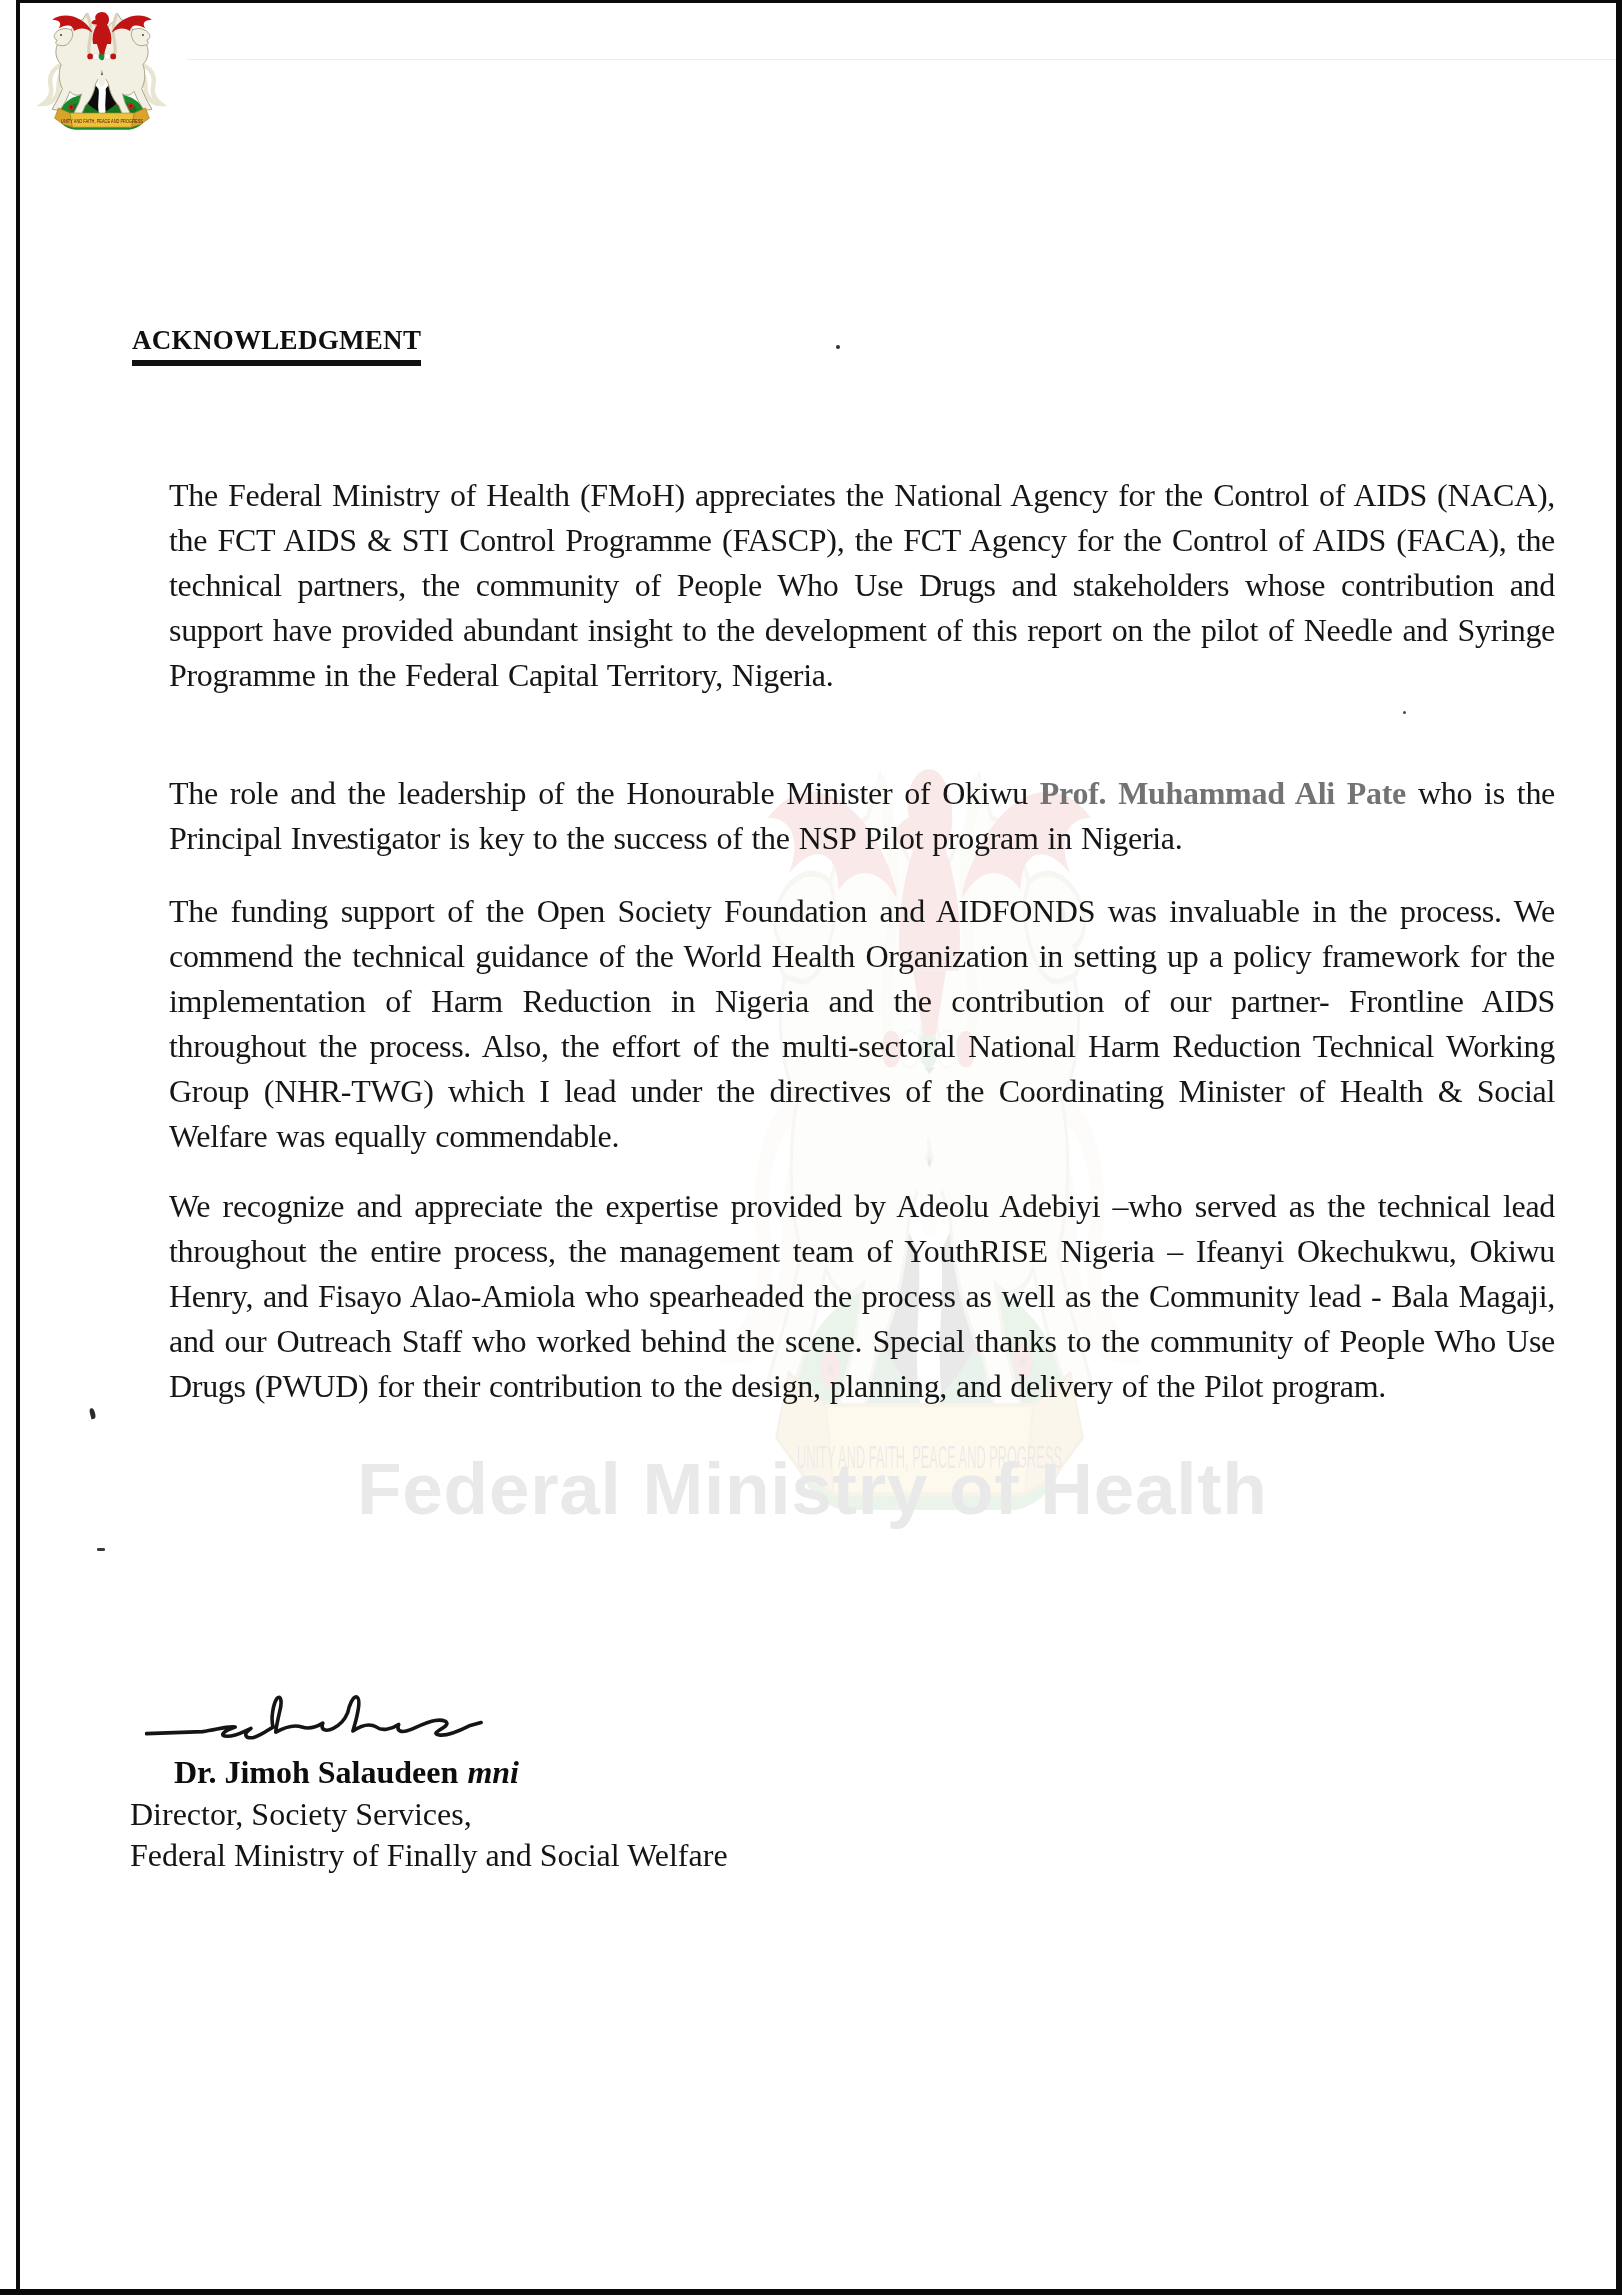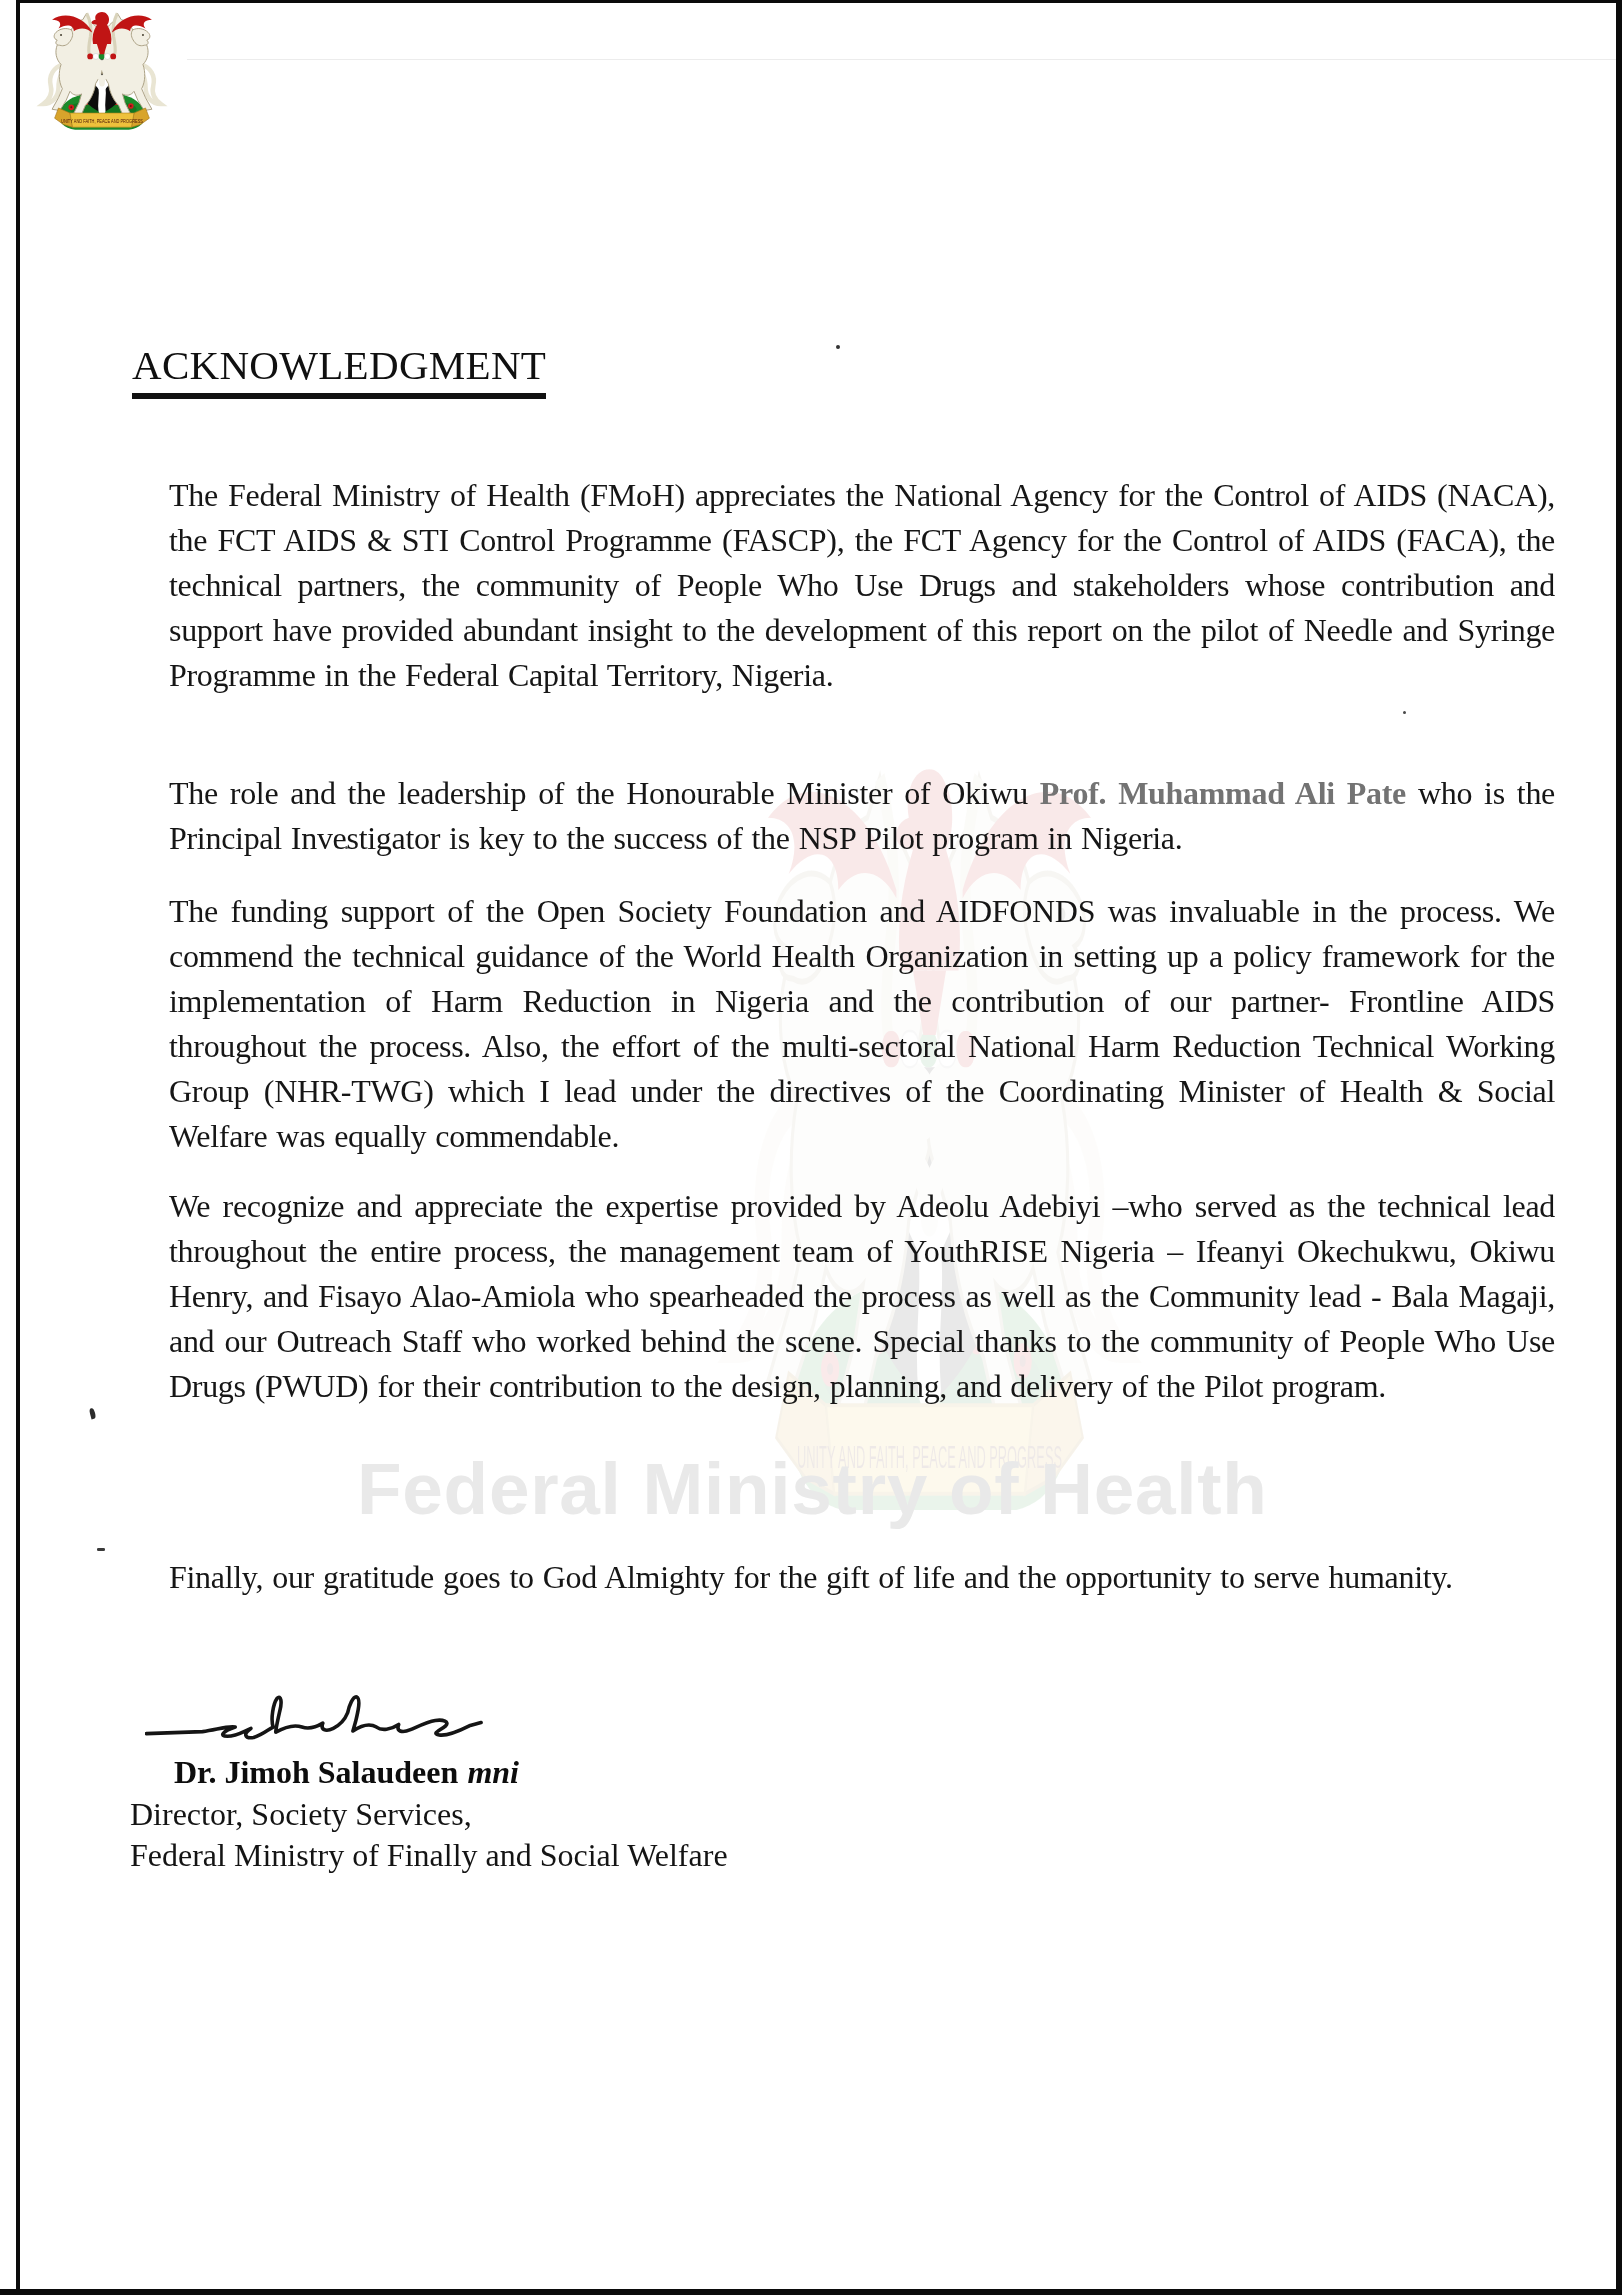--- a/index.html
+++ b/index.html
@@ -18,21 +18,21 @@
 
   .center-watermark{position:absolute;left:681px;top:713px;width:497px;height:805px;opacity:0.085;pointer-events:none;}
   .text-watermark{
     position:absolute;left:357px;top:1447px;width:982px;
     font-family:"Liberation Sans","DejaVu Sans",sans-serif;
     font-weight:bold;font-size:73px;letter-spacing:0.7px;color:#e9e9e9;white-space:nowrap;
   }
 
   .heading{
     position:absolute;left:132px;top:325px;
-    font-size:41px;font-weight:normal;color:#101010;letter-spacing:0.3px;margin-top:16px;
+    font-size:27px;font-weight:bold;color:#101010;letter-spacing:0.3px;
   }
   .heading span{border-bottom:6.5px solid #111;padding-bottom:3.9px;display:inline-block;}
 
   .para{
     position:absolute;left:130px;width:1386px;
     font-size:32px;line-height:45px;text-align:justify;
     word-spacing:1.3px;letter-spacing:-0.3px;color:#161616;margin-left:39px;
   }
   .p1{top:441px;} .p2{top:739px;} .p3{top:857px;} .p4{top:1152px;} .p5{top:1523px;}
   .bold{font-weight:bold;color:#737373;}
@@ -145,21 +145,20 @@
   </div>
 
   <p class="para p1">The Federal Ministry of Health (FMoH) appreciates the National Agency for the Control of AIDS (NACA), the FCT AIDS &amp; STI Control Programme (FASCP), the FCT Agency for the Control of AIDS (FACA), the technical partners, the community of People Who Use Drugs and stakeholders whose contribution and support have provided abundant insight to the development of this report on the pilot of Needle and Syringe Programme in the Federal Capital Territory, Nigeria.</p>
 
   <p class="para p2"><span>The role and the leadership of the Honourable Minister of Okiwu </span><span class="bold">Prof. Muhammad Ali Pate</span><span> who is the Principal Investigator is key to the success of the NSP Pilot program in Nigeria.</span></p>
 
   <p class="para p3">The funding support of the Open Society Foundation and AIDFONDS was invaluable in the process. We commend the technical guidance of the World Health Organization in setting up a policy framework for the implementation of Harm Reduction in Nigeria and the contribution of our partner- Frontline AIDS throughout the process. Also, the effort of the multi-sectoral National Harm Reduction Technical Working Group (NHR-TWG) which I lead under the directives of the Coordinating Minister of Health &amp; Social Welfare was equally commendable.</p>
 
   <p class="para p4">We recognize and appreciate the expertise provided by Adeolu Adebiyi –who served as the technical lead throughout the entire process, the management team of YouthRISE Nigeria – Ifeanyi Okechukwu, Okiwu Henry, and Fisayo Alao-Amiola who spearheaded the process as well as the Community lead - Bala Magaji, and our Outreach Staff who worked behind the scene. Special thanks to the community of People Who Use Drugs (PWUD) for their contribution to the design, planning, and delivery of the Pilot program.</p>
 
-  <p class="para p5">Finally, our gratitude goes to God Almighty for the gift of life and the opportunity to serve humanity.</p>
 
   <svg class="sig-svg" viewBox="0 0 520 90" xmlns="http://www.w3.org/2000/svg">
     <path d="M2,62 L88,59 C110,56 126,50 138,52 C120,58 112,66 126,66 C140,66 152,58 162,54 C150,62 152,70 166,68 C180,64 188,56 196,52 C192,40 196,16 202,8 C208,2 210,14 206,28 C203,42 200,54 200,60 C214,52 228,48 240,52 C252,56 262,52 272,46 C268,56 276,60 288,54 C300,48 306,40 310,30 C312,20 318,4 324,6 C330,9 326,28 322,44 L318,58 C330,50 344,46 354,52 C362,58 376,56 388,48 C384,58 392,62 406,56 C420,50 432,44 444,42 C456,40 466,44 460,50 C450,58 438,62 450,64 C462,66 480,58 496,50 L514,45" fill="none" stroke="#151515" stroke-width="5.5" stroke-linecap="round" stroke-linejoin="round"></path>
   </svg>
 
   <div class="sig-line sig-name"><span>Dr. Jimoh Salaudeen</span><span class="mni">mni</span></div>
   <div class="sig-line sig-t1">Director, Society Services,</div>
   <div class="sig-line sig-t2">Federal Ministry of Finally and Social Welfare</div>
 
   <div class="speck speck-dot1"></div>

